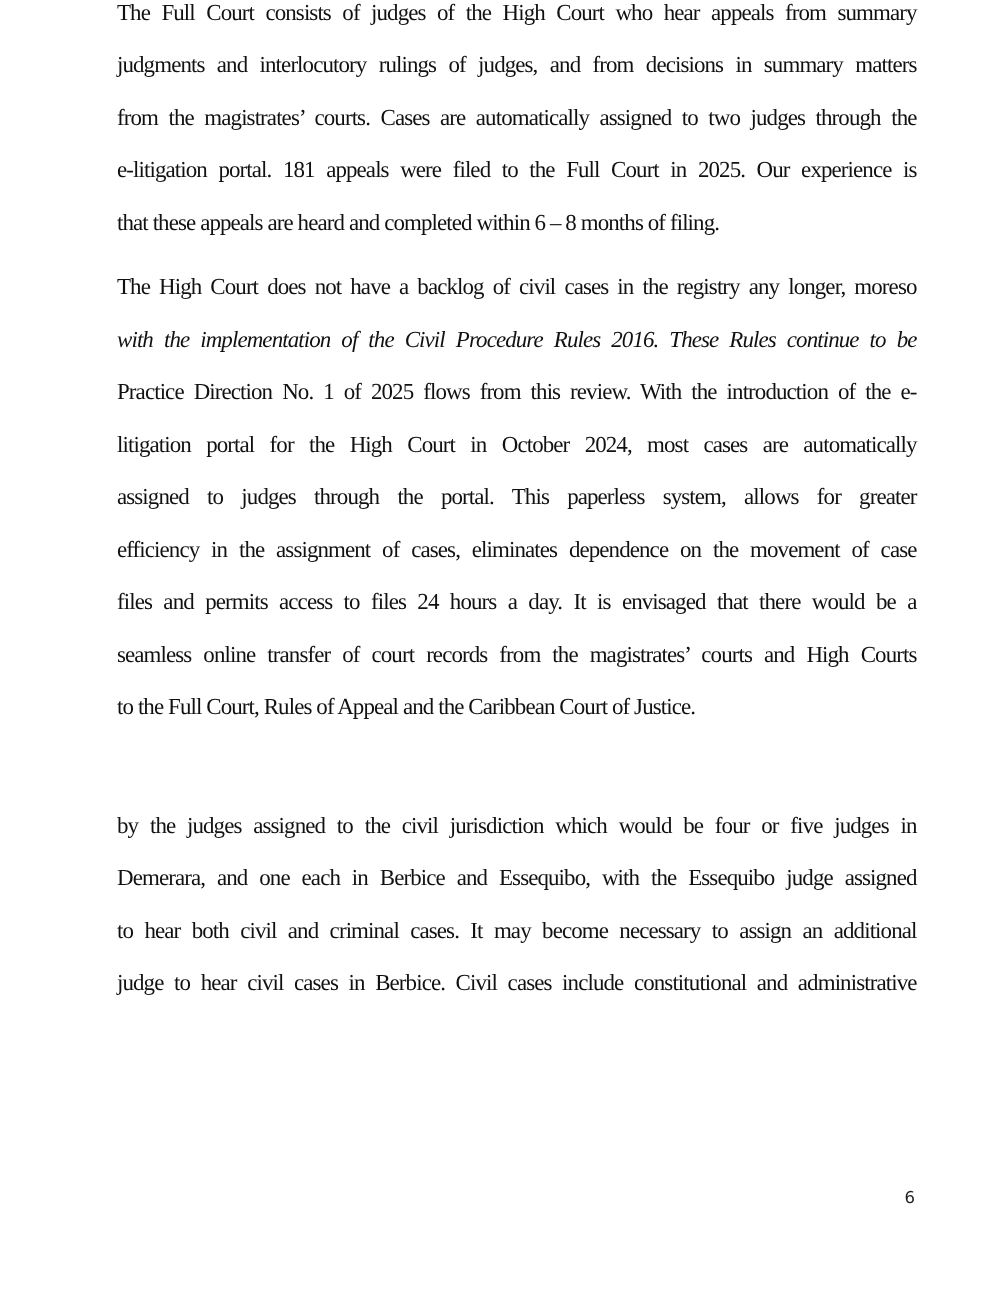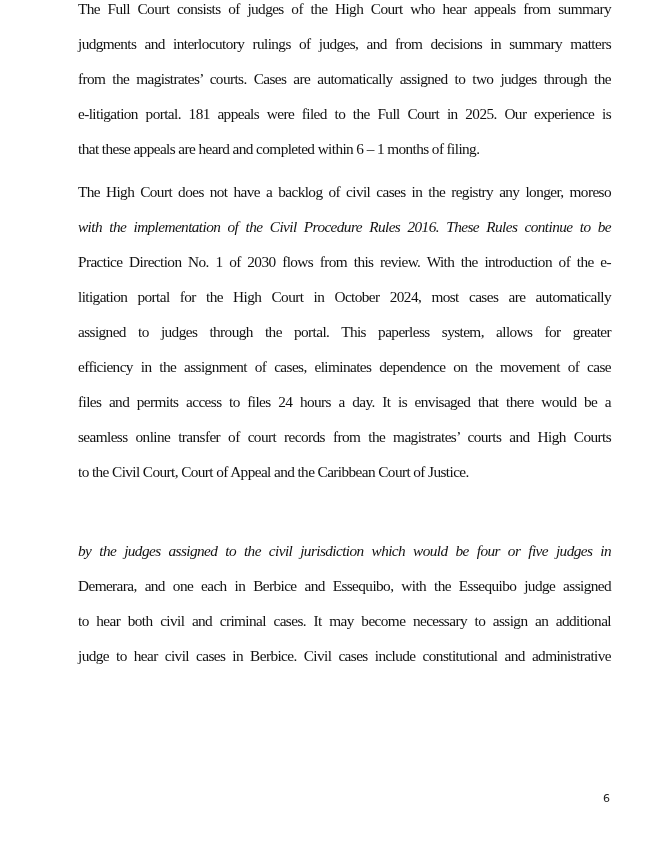--- a/index.html
+++ b/index.html
@@ -29,36 +29,36 @@
 </head>
 <body>
 
 <div class="page">
 
   <div class="para p1">
     <span class="line" style="white-space: normal; letter-spacing: -0.6px;">The Full Court consists of judges of the High Court who hear appeals from summary</span>
     <span class="line" style="white-space: normal; letter-spacing: -0.6px;">judgments and interlocutory rulings of judges, and from decisions in summary matters</span>
     <span class="line" style="white-space: normal; letter-spacing: -0.6px;">from the magistrates’ courts. Cases are automatically assigned to two judges through the</span>
     <span class="line" style="white-space: normal; letter-spacing: -0.6px;">e-litigation portal. 181 appeals were filed to the Full Court in 2025. Our experience is</span>
-    <span class="line last" style="white-space: normal; letter-spacing: -0.6px;">that these appeals are heard and completed within 6 – 1 months of filing.</span>
+    <span class="line last" style="white-space: normal; letter-spacing: -0.6px;">that these appeals are heard and completed within 6 – 8 months of filing.</span>
   </div>
 
   <div class="para p2">
     <span class="line" style="white-space: normal; letter-spacing: -0.6px;">The High Court does not have a backlog of civil cases in the registry any longer, moreso</span>
     <span class="line" style="white-space: normal; letter-spacing: -0.6px; font-style: italic;">with the implementation of the Civil Procedure Rules 2016. These Rules continue to be</span>
-    <span class="line" style="white-space: normal; letter-spacing: -0.6px;">Practice Direction No. 1 of 2030 flows from this review. With the introduction of the e-</span>
+    <span class="line" style="white-space: normal; letter-spacing: -0.6px;">Practice Direction No. 1 of 2025 flows from this review. With the introduction of the e-</span>
     <span class="line" style="white-space: normal; letter-spacing: -0.6px;">litigation portal for the High Court in October 2024, most cases are automatically</span>
     <span class="line" style="white-space: normal; letter-spacing: -0.6px;">assigned to judges through the portal. This paperless system, allows for greater</span>
     <span class="line" style="white-space: normal; letter-spacing: -0.6px;">efficiency in the assignment of cases, eliminates dependence on the movement of case</span>
     <span class="line" style="white-space: normal; letter-spacing: -0.6px;">files and permits access to files 24 hours a day. It is envisaged that there would be a</span>
     <span class="line" style="white-space: normal; letter-spacing: -0.6px;">seamless online transfer of court records from the magistrates’ courts and High Courts</span>
-    <span class="line last" style="white-space: normal; letter-spacing: -0.6px;">to the Civil Court, Court of Appeal and the Caribbean Court of Justice.</span>
+    <span class="line last" style="white-space: normal; letter-spacing: -0.6px;">to the Full Court, Rules of Appeal and the Caribbean Court of Justice.</span>
   </div>
 
   <div class="para p3">
-    <span class="line" style="white-space: normal; letter-spacing: -0.6px; font-style: italic;">by the judges assigned to the civil jurisdiction which would be four or five judges in</span>
+    <span class="line" style="white-space: normal; letter-spacing: -0.6px;">by the judges assigned to the civil jurisdiction which would be four or five judges in</span>
     <span class="line" style="white-space: normal; letter-spacing: -0.6px;">Demerara, and one each in Berbice and Essequibo, with the Essequibo judge assigned</span>
     <span class="line" style="white-space: normal; letter-spacing: -0.6px;">to hear both civil and criminal cases. It may become necessary to assign an additional</span>
     <span class="line" style="white-space: normal; letter-spacing: -0.6px;">judge to hear civil cases in Berbice. Civil cases include constitutional and administrative</span>
   </div>
 
   <div class="page-number">6</div>
 </div>
 
 </body></html>

